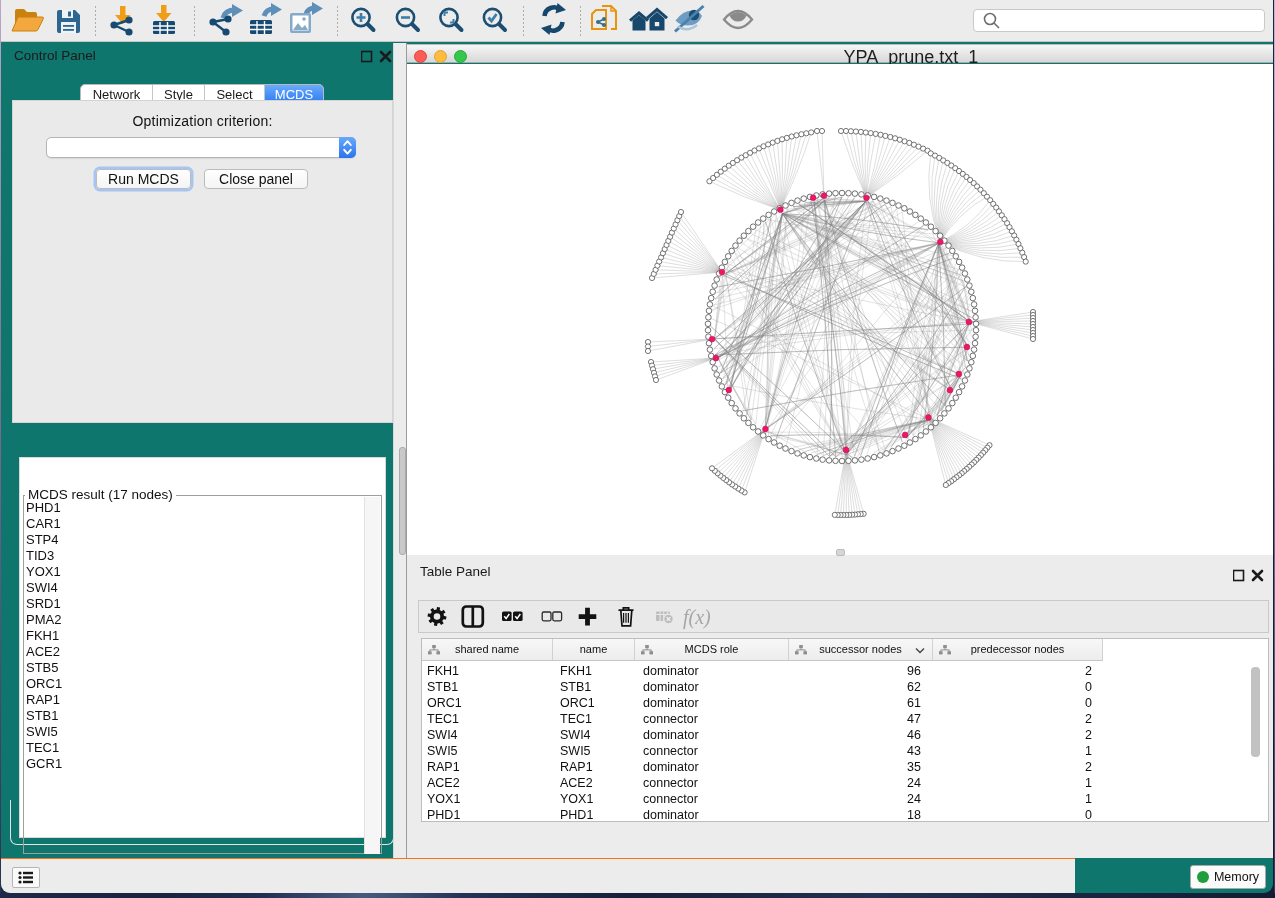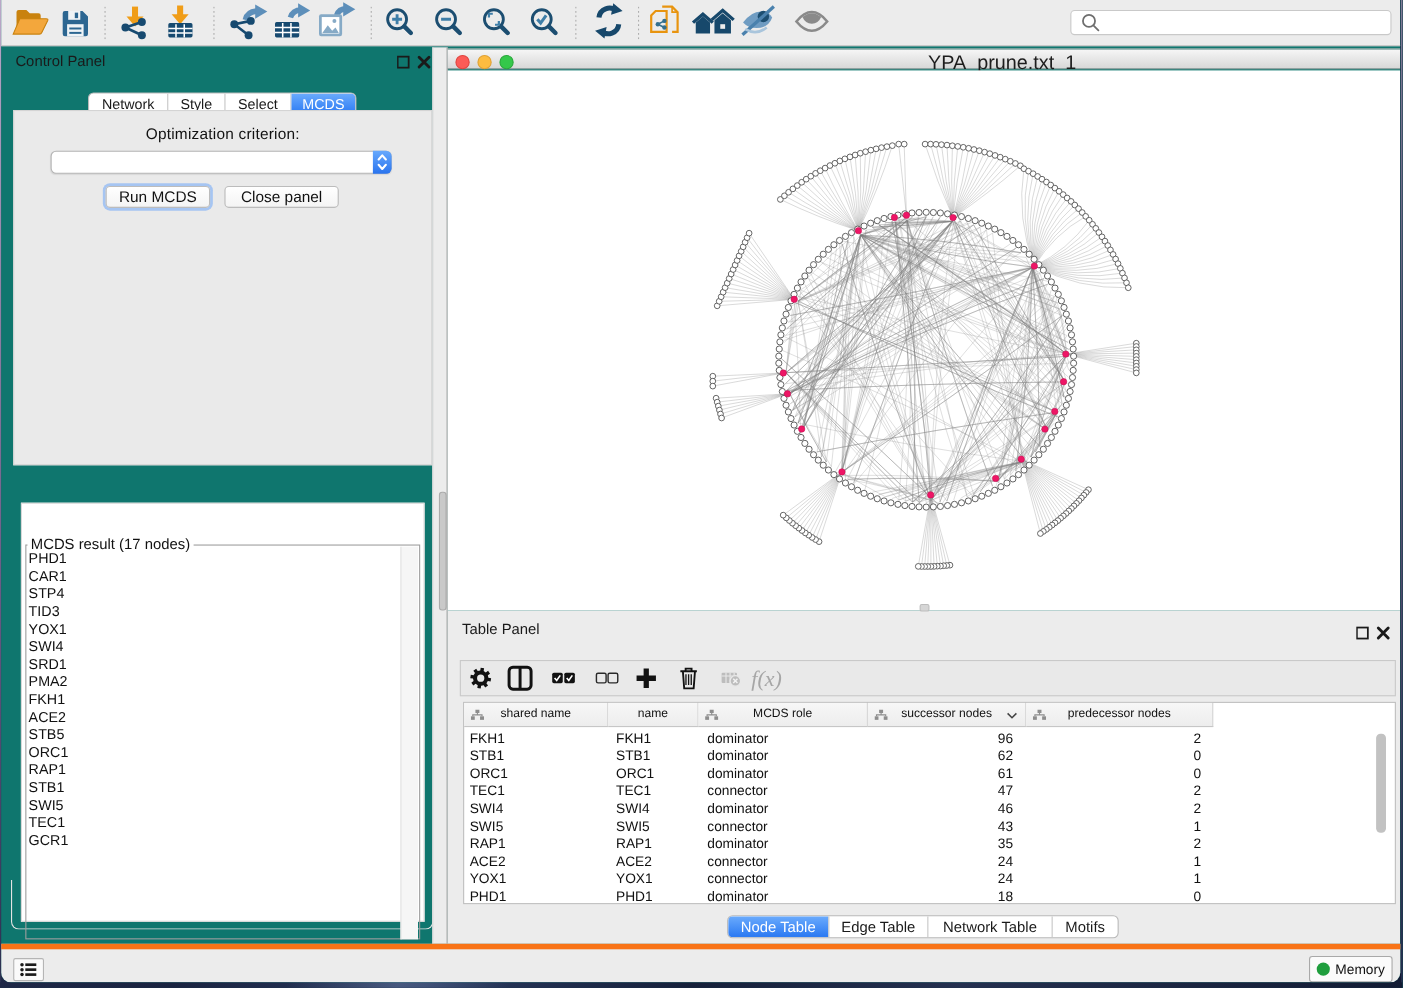--- a/index.html
+++ b/index.html
@@ -85,21 +85,21 @@
   font-size:11px; color:#111; }
 .hcell span { position:absolute; left:0; right:0; top:4px; text-align:center; }
 .hico { position:absolute; left:6px; top:6px; }
 .trow { position:absolute; left:0; width:846px; height:16px; font-size:12.5px; color:#111; }
 .trow i { position:absolute; font-style:normal; top:1px; }
 .c1 { left:5px; } .c2 { left:138px; } .c3 { left:221px; }
 .c4 { right:347px; } .c5 { right:176px; }
 #tsb { left:1250px; top:666px; width:9px; height:90px; background:#c2c2c2; border-radius:4px; }
 #btabs { left:660px; top:831.5px; }
 
-#status { left:0; top:858px; width:1273px; height:35px; background:#ececec; border-top:5px solid #f97316; }
+#status { left:0; top:858px; width:1074px; height:35px; background:#ececec; border-top:1px solid #f97316; }
 #listbtn { position:absolute; left:11px; top:8px; width:28px; height:21px;
   background:#fafafa; border:1px solid #b5b5b5; border-radius:2px; }
 #membtn { position:absolute; left:1189px; top:6px; width:76px; height:24px;
   background:#fbfbfb; border:1px solid #a9a9a9; border-radius:3px;
   font-size:12.5px; color:#111; display:flex; align-items:center; justify-content:center; gap:5px; }
 #memdot { width:12px; height:12px; border-radius:50%; background:#1f9e3d; }
 .edge { position:absolute; top:0; width:1px; height:893px; }
 </style></head>
 <body>
 <div id="win">
@@ -749,26 +749,20 @@
       <div class="trow" style="top:168px">
         <i class="c1">PHD1</i>
         <i class="c2">PHD1</i>
         <i class="c3">dominator</i>
         <i class="c4">18</i>
         <i class="c5">0</i>
       </div>
  <div class="abs" id="tsb" style="left:829px;top:28px;width:9px;height:90px;background:#c2c2c2;border-radius:4px"></div>
 </div>
 
-<div class="seg" id="btabs" style="font-size:13.5px">
- <div class="on" style="width:92px">Node Table</div>
- <div style="width:90px">Edge Table</div>
- <div style="width:113px">Network Table</div>
- <div style="width:59px">Motifs</div>
-</div>
 
 <div id="status">
  <div id="listbtn">
   <svg width="26" height="19">
    <g fill="#1a1a1a">
     <circle cx="7" cy="5" r="1.6"></circle>
             <circle cx="7" cy="9.5" r="1.6"></circle>
             <circle cx="7" cy="14" r="1.6"></circle>
     <rect x="10" y="3.8" width="10" height="2.4"></rect>
             <rect x="10" y="8.3" width="10" height="2.4"></rect>

